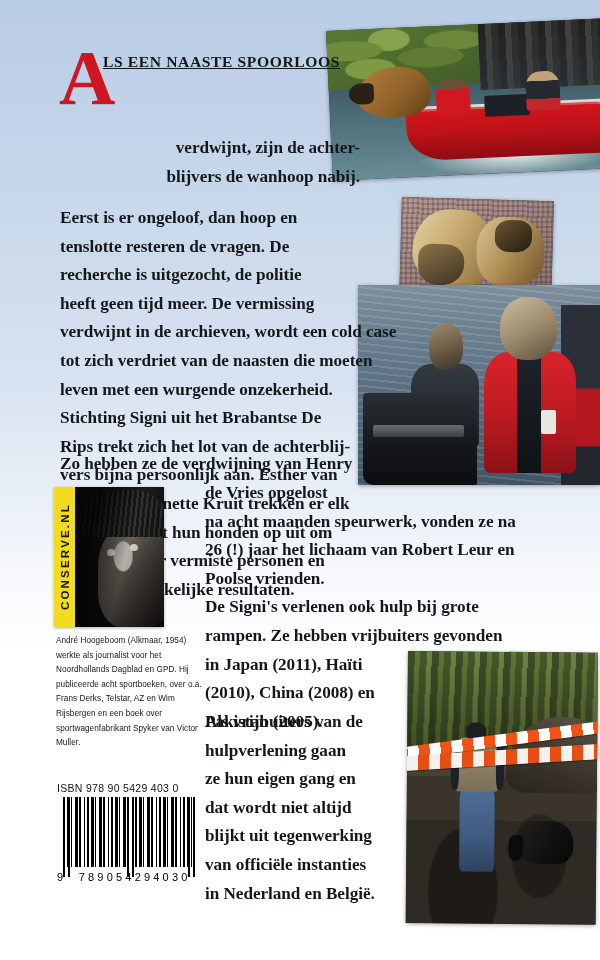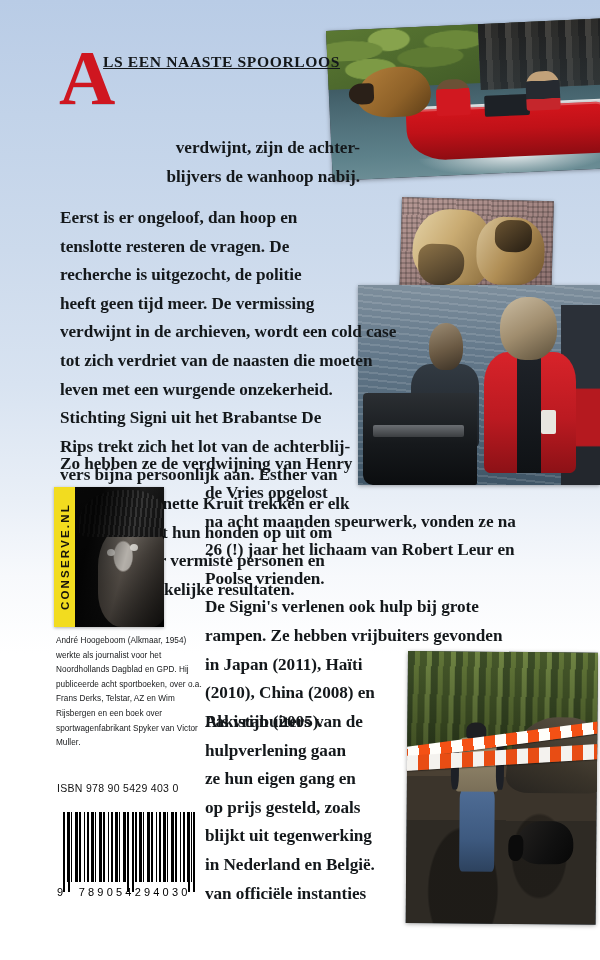--- a/index.html
+++ b/index.html
@@ -357,21 +357,21 @@
   #isbn-block {
     position:absolute;
     left:57px; top:782px;
     width:144px;
   }
   #isbn-text {
     font-family:"Liberation Sans", sans-serif;
     font-size:10.5px;
     letter-spacing:0.3px;
     color:#111;
-    margin-bottom:18px;
+    margin-bottom:3px;
     white-space:nowrap;
   }
   #barcode {
     width:144px; height:88px;
     position:relative;
     background:#fff;
   }
   #barcode-bars {
     position:absolute; left:6px; top:0; width:132px; height:70px;
     background:
@@ -550,24 +550,24 @@
       <span class="line">rampen. Ze hebben vrijbuiters gevonden</span>
       <span class="line">in Japan (2011), Haïti</span>
       <span class="line">(2010), China (2008) en</span>
       <span class="line">Pakistan (2005).</span>
     </div>
 
     <div class="copy" id="copy-block-6">
       <span class="line">Als vrijbuiters van de</span>
       <span class="line">hulpverlening gaan</span>
       <span class="line">ze hun eigen gang en</span>
-      <span class="line">op prijs gesteld, zoals</span>
+      <span class="line">dat wordt niet altijd</span>
       <span class="line">blijkt uit tegenwerking</span>
+      <span class="line">van officiële instanties</span>
       <span class="line">in  Nederland en België.</span>
-      <span class="line">van officiële instanties</span>
     </div>
 
   </div>
 
   <div id="author-photo-block">
     <div id="conserve-strip">
       <span>CONSERVE.NL</span>
     </div>
     <div id="author-portrait">
       <div class="portrait-face"></div>

